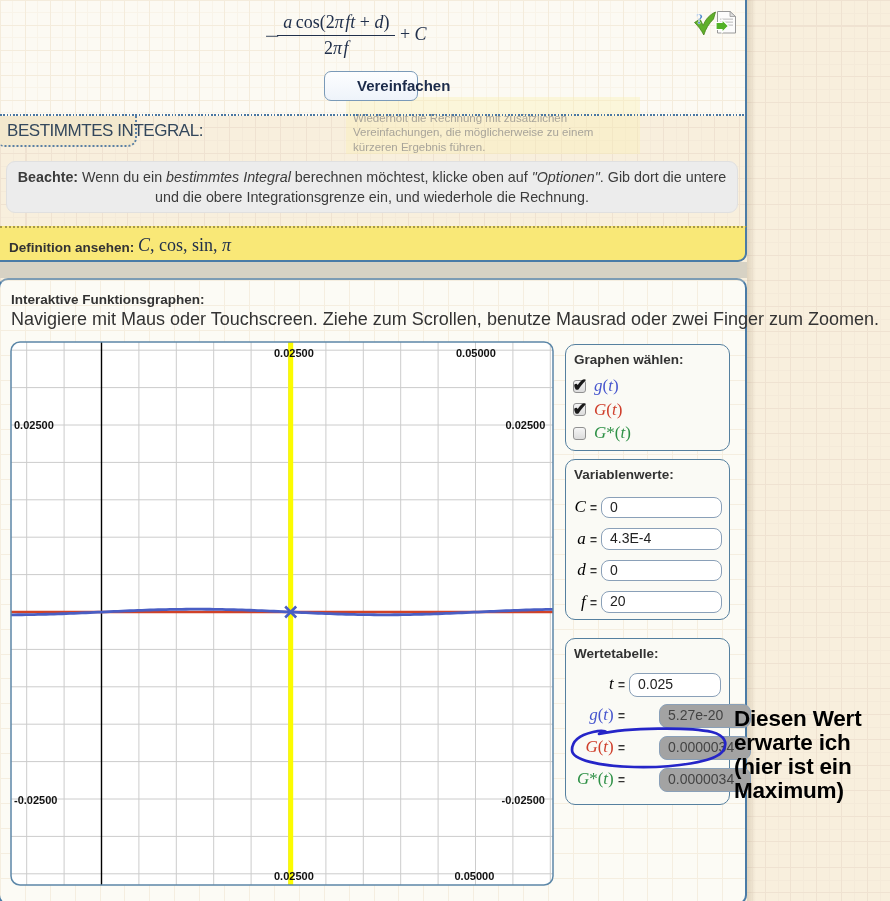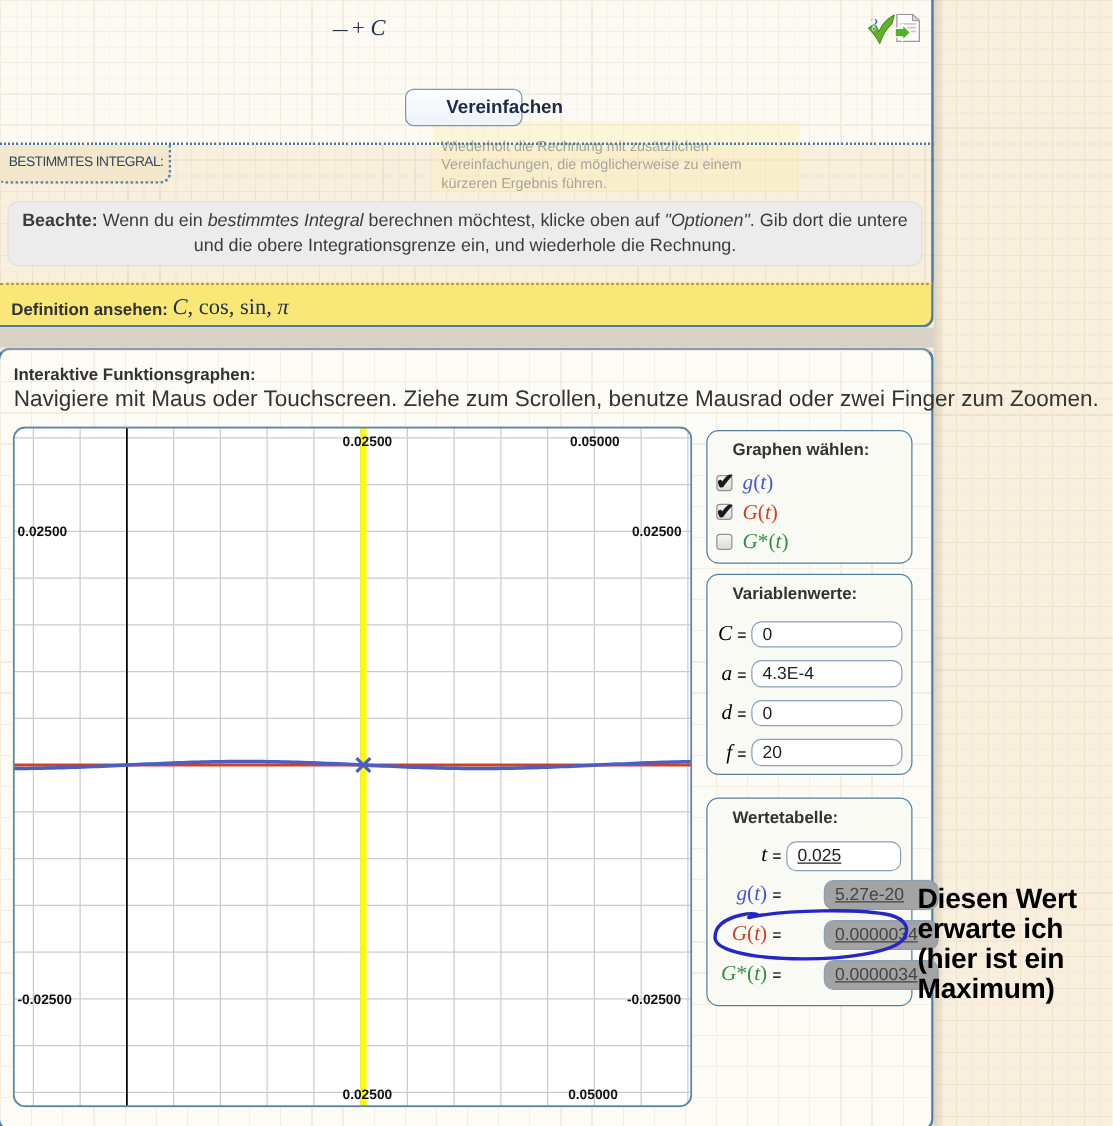--- a/index.html
+++ b/index.html
@@ -53,21 +53,21 @@
   color:#a8a49a; font-size:11.5px; line-height:14.4px; padding:14px 0 0 7px;
 }
 
 #tab {
   left:0; top:116px; width:137px; height:31px;
   background:#f3e8cd;
   border-right:2px dotted #5b80a5;
   border-bottom:2px dotted #5b80a5;
   border-bottom-right-radius:9px;
   border-bottom-left-radius:4px;
-  color:#33475c; font-size:11px; line-height:29px; padding-left:7px; letter-spacing:-0.45px;
+  color:#33475c; font-size:17px; line-height:29px; padding-left:7px; letter-spacing:-0.45px;
   white-space:nowrap;
 }
 
 #beachte {
   left:6px; top:161px; width:732px; height:52px;
   background:#ececec; border:1px solid #e0e0e0; border-radius:9px;
   color:#3b3b3b; font-size:14.3px; line-height:19.5px;
   text-align:center; padding-top:6px;
 }
 
@@ -89,35 +89,35 @@
     repeating-linear-gradient(to right, #f5eee0 0px, #f5eee0 1px, transparent 1px, transparent 24.9px),
     repeating-linear-gradient(to bottom, #f5eee0 0px, #f5eee0 1px, transparent 1px, transparent 24.9px);
   border:2px solid #4a7ba6; border-top-color:#7d9cb4; border-radius:10px;
 }
 #ifg1 { left:11px; top:292px; font-size:13.5px; font-weight:bold; color:#333; }
 #ifg2 { left:11px; top:309px; font-size:18px; color:#333; }
 
 .sbox {
   left:565px; width:165px;
   background:#fafaf5;
-  border:1.5px solid #55809f; border-radius:10px;padding-left:12px;
+  border:1.5px solid #55809f; border-radius:10px;
 }
 #box1 { top:344px; height:107px; }
 #box2 { top:459px; height:161px; }
 #box3 { top:638px; height:167px; }
 .sbox h4 { font-size:13.5px; color:#333; margin:7px 0 0 8px; }
 .mrow { position:absolute; font-family:"Liberation Serif", serif; font-size:17px; white-space:nowrap; }
 .inp {
   position:absolute; background:#fff;
   border:1.3px solid #8aa0b8; border-radius:8px;
   font-size:14px; color:#222; line-height:19px; padding-left:8px;
 }
 .inp.dis { background:#a3a3a3; color:#444;margin-left:30px; }
 .vinp { left:601px; width:121px; height:21.5px; }
-.winp { left:629px; width:92px;  height:24px; line-height:21px;text-decoration:underline; }
+.winp { left:629px; width:92px;  height:24px; line-height:21px; }
 .vlab { right:293px; text-align:right; }
 .wlab { right:265px; text-align:right; }
 .eq { font-family:"Liberation Sans", sans-serif; font-size:12px; font-weight:bold; color:#333; }
 
 .cb {
   position:absolute; left:573px; width:13px; height:13px;
   background:linear-gradient(to bottom,#f5f5f5,#dcdcdc);
   border:1px solid #919191; border-radius:3px;
 }
 .ck { position:absolute; left:572.5px; font-size:18px; font-weight:bold; color:#1a1a1a; }
@@ -133,21 +133,21 @@
 </style>
 </head>
 <body>
 <div class="abs" id="topsec"></div>
 <div class="abs" id="midsec"></div>
 
 <div class="abs" id="tooltip">Wiederholt die Rechnung mit zusätzlichen Vereinfachungen, die möglicherweise zu einem kürzeren Ergebnis führen.</div>
 <div class="abs" id="dotline"></div>
 
 <div class="abs math" id="formula">
-  <span style="position:relative; top:2px; display:inline-block; transform:scaleX(1.45); margin-left:-2px;">−</span> + <i>C</i>
+  <span style="position:relative; top:2px; display:inline-block; transform:scaleX(1.45); margin-left:-2px;">−</span><span id="frac"><span style="display:block; padding:0 6px 2px;"><i>a</i> cos(2<i>π ft</i> + <i>d</i>)</span><span style="display:block; border-top:1.5px solid #21304b; padding-top:2px;">2<i>π f</i></span></span> + <i>C</i>
 </div>
 
 <div class="abs" id="btn">Vereinfachen</div>
 <div class="abs" id="tab">BESTIMMTES INTEGRAL:</div>
 
 <svg class="abs" style="left:693px; top:11px;" width="44" height="25" viewBox="0 0 44 25">
   <g>
     <path d="M24.5 0.5 L37 0.5 L42.5 5.5 L42.5 22 L24.5 22 Z" fill="#fcfcfc" stroke="#999999" stroke-width="1"></path>
     <path d="M37 0.5 L37 5.5 L42.5 5.5 Z" fill="#dddddd" stroke="#999999" stroke-width="0.8"></path>
     <rect x="27" y="7.5" width="13" height="1.3" fill="#c9c9c9"></rect>

